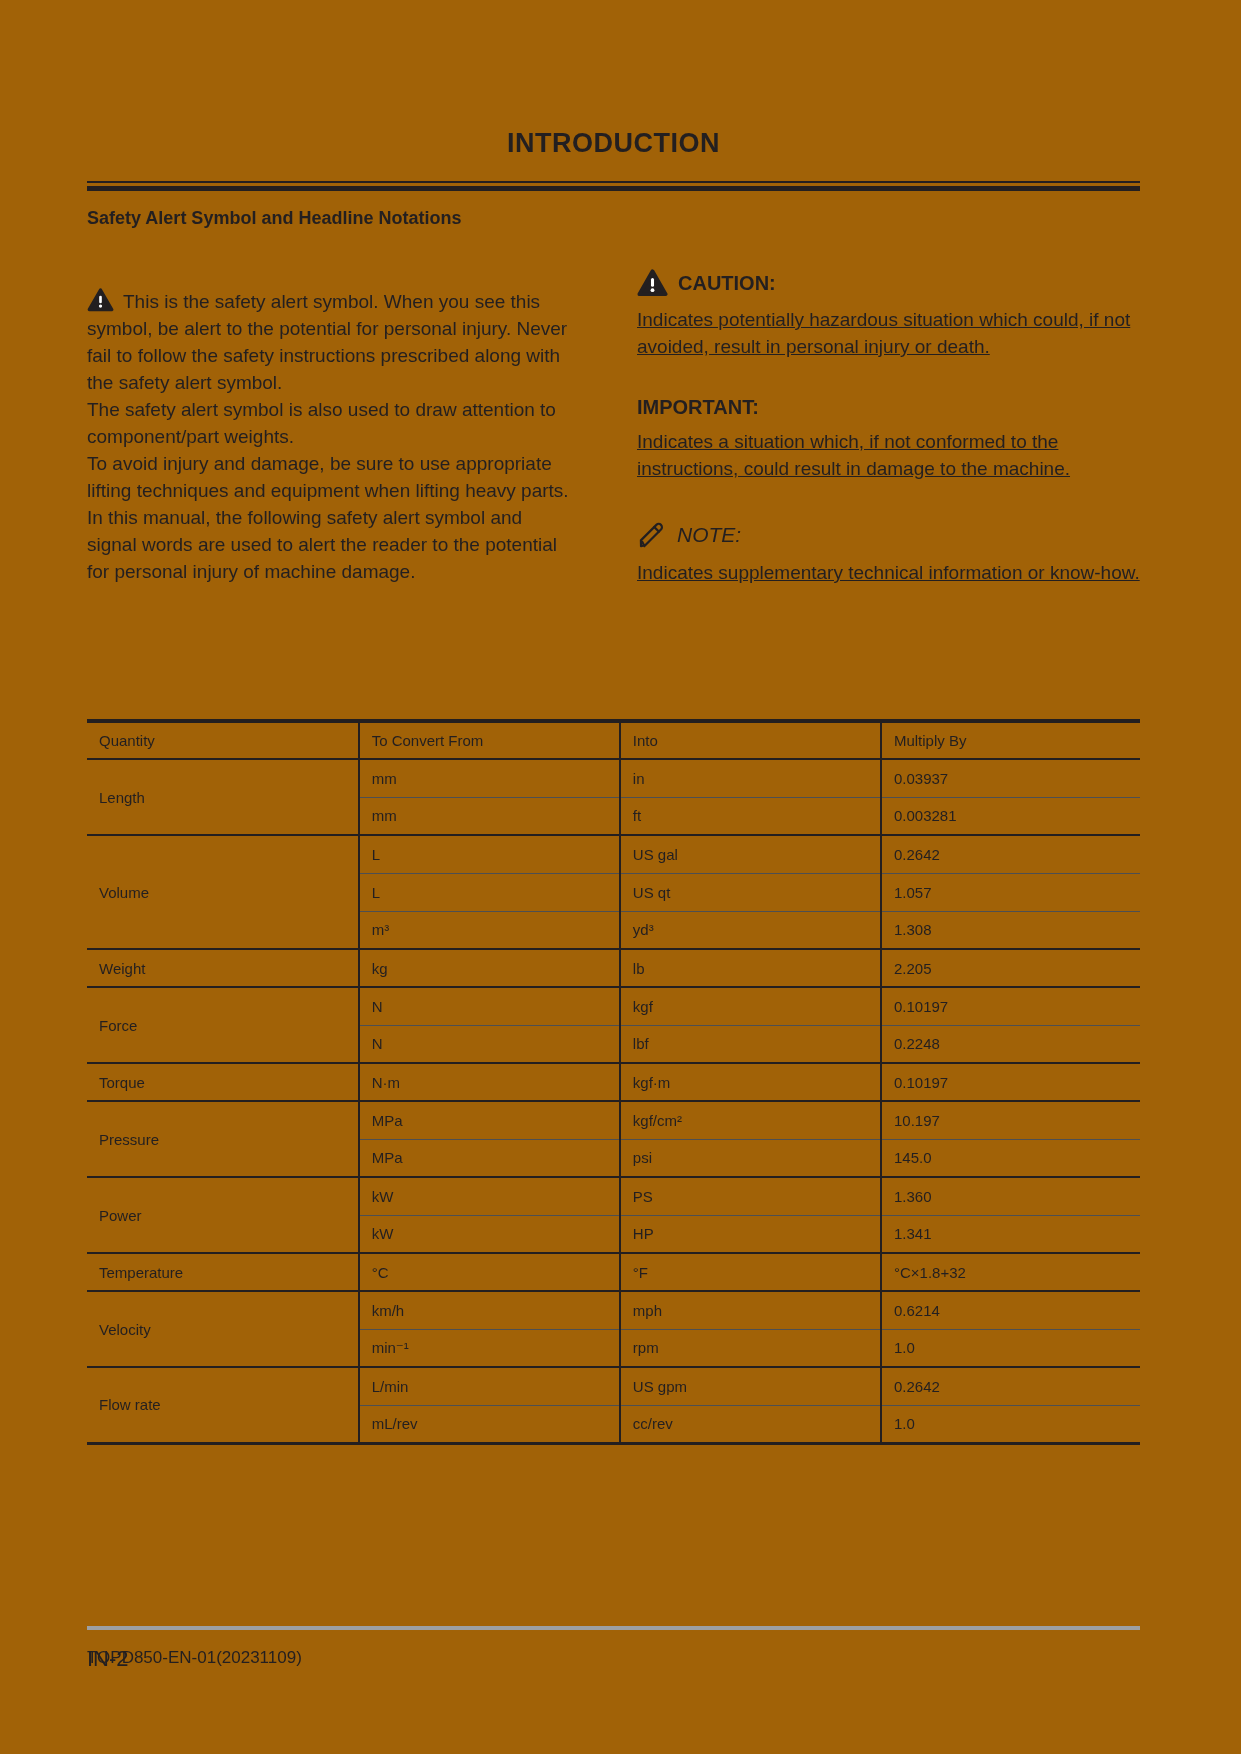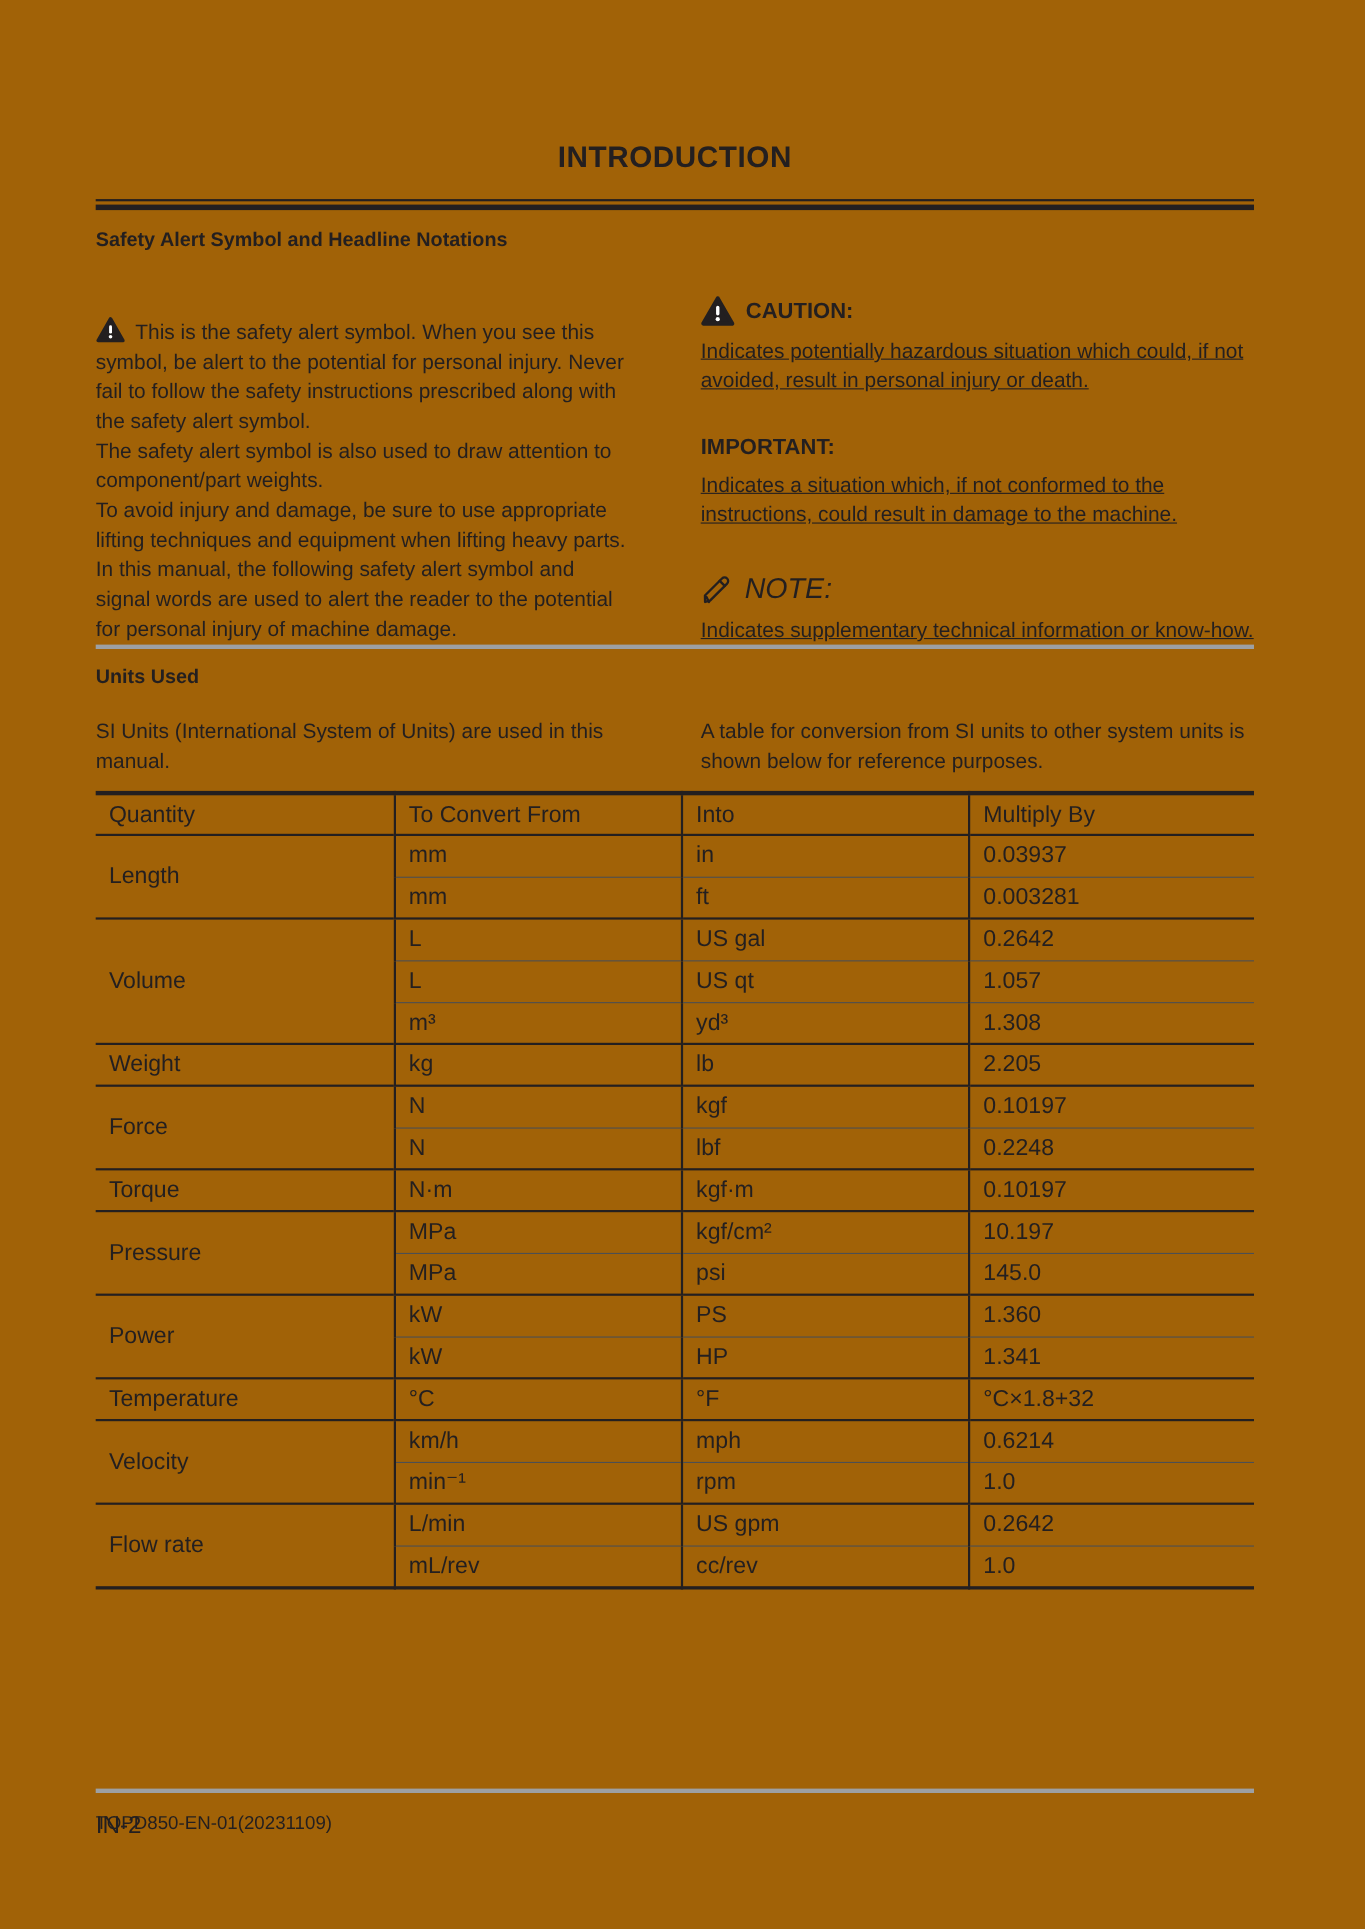--- a/index.html
+++ b/index.html
@@ -40,40 +40,40 @@
 
   .inline-alert-icon{
     display:inline-block;vertical-align:-4px;margin-right:9px;
   }
   .notation-heading{
     display:flex;align-items:center;
     font-size:20px;font-weight:bold;
   }
   .notation-heading .icon-box{margin-right:10px;display:inline-flex;}
   .notation-body{margin-top:9px;text-decoration:underline;}
-  .note-label{font-style:italic;font-weight:normal;font-size:26px;}
+  .note-label{font-style:italic;font-weight:normal;font-size:21px;}
   .mt-caution{margin-top:8px;}
   .mt-important{margin-top:36px;}
   .mt-note{margin-top:38px;}
 
   
   .units{top:586px;}
   .gray-rule{height:4px;background:var(--rule-gray);}
   .units .section-heading{margin-top:15px;}
   .units-intro{margin-top:26px;}
 
   
   .table-wrap{top:719px;}
   table.units-table{
     width:100%;
     border-collapse:collapse;
     table-layout:fixed;
     border-top:4px solid var(--ink);
     border-bottom:3px solid var(--ink);
-    font-size:21px;
+    font-size:15px;
   }
   .units-table col{width:25%;}
   .units-table col.c-quantity{width:25.8%;}
   .units-table col.c-from{width:24.8%;}
   .units-table col.c-into{width:24.8%;}
   .units-table col.c-factor{width:24.6%;}
   .units-table th,.units-table td{
     height:38px;
     text-align:left;vertical-align:middle;
     padding:0 8px 0 12px;
@@ -160,28 +160,20 @@
             </svg>
           </span>
           <span class="note-label">NOTE:</span>
         </div>
         <div class="body-text notation-body">Indicates supplementary technical information or know-how.</div>
 
       </div>
     </div>
   </div>
 
-  <div class="content units" style="position:absolute;">
-    <div class="gray-rule"></div>
-    <div class="section-heading">Units Used</div>
-    <div class="two-col units-intro">
-      <div class="col-left body-text">SI Units (International System of Units) are used in this manual.</div>
-      <div class="col-right body-text">A table for conversion from SI units to other system units is shown below for reference purposes.</div>
-    </div>
-  </div>
 
   <div class="content table-wrap" style="position:absolute;">
     <table class="units-table">
       <colgroup>
         <col class="c-quantity">
           <col class="c-from">
           <col class="c-into">
           <col class="c-factor">
       </colgroup>
       <thead>

